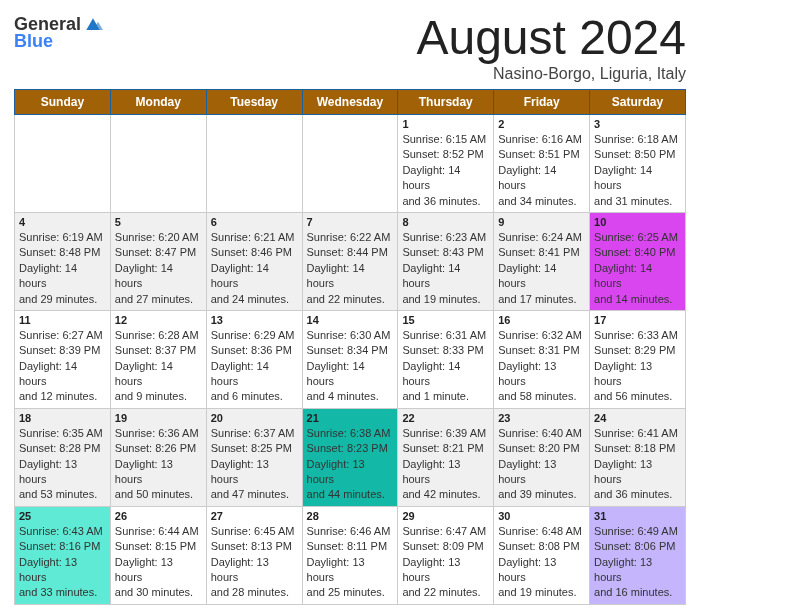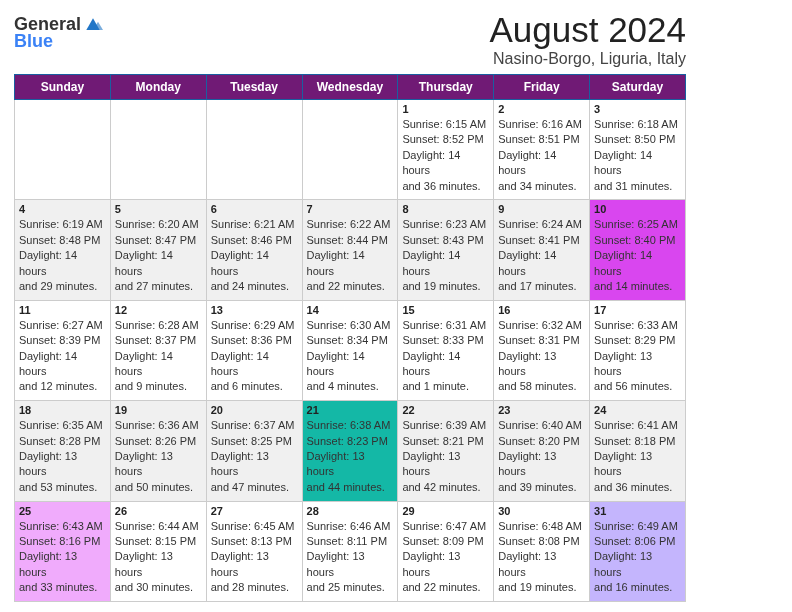--- a/index.html
+++ b/index.html
@@ -43,21 +43,21 @@
     }
     .logo-icon {
       width: 20px;
       height: 20px;
       margin-left: 2px;
     }
     .title-block {
       text-align: right;
     }
     .month-title {
-      font-size: 35px;
+      font-size: 48px;
       font-weight: normal;
       color: #222;
     }
     .location {
       font-size: 16px;
       color: #444;
     }
     .calendar {
       flex: 1;
       border: 1px solid #ccc;
@@ -83,21 +83,21 @@
       background: #fff;
       height: 82px;
     }
     .calendar tr:nth-child(even) td {
       background: #f5f5f5;
     }
     .calendar tr:nth-child(odd) td {
       background: #fff;
     }
     
-    .calendar thead tr th { background: #701a75; }
+    .calendar thead tr th { background: #a16207; }
     .day-num {
       font-size: 11px;
       font-weight: bold;
       display: block;
       margin-bottom: 2px;
     }
     .day-info {
       font-size: 11px;
       line-height: 1.4;
       color: #333;
@@ -331,21 +331,21 @@
           </td>
           <td style="background: rgb(240, 240, 240);">
             <span class="day-num">24</span>
             <div class="day-info" style="white-space: pre-line;">Sunrise: 6:41 AM
 Sunset: 8:18 PM
 Daylight: 13 hours
 and 36 minutes.</div>
           </td>
         </tr>
         <tr>
-          <td style="background: #f0abfc;">
+          <td style="background: #5eead4;">
             <span class="day-num">25</span>
             <div class="day-info" style="white-space: pre-line;">Sunrise: 6:43 AM
 Sunset: 8:16 PM
 Daylight: 13 hours
 and 33 minutes.</div>
           </td>
           <td style="background: rgb(255, 255, 255);">
             <span class="day-num">26</span>
             <div class="day-info" style="white-space: pre-line;">Sunrise: 6:44 AM
 Sunset: 8:15 PM

